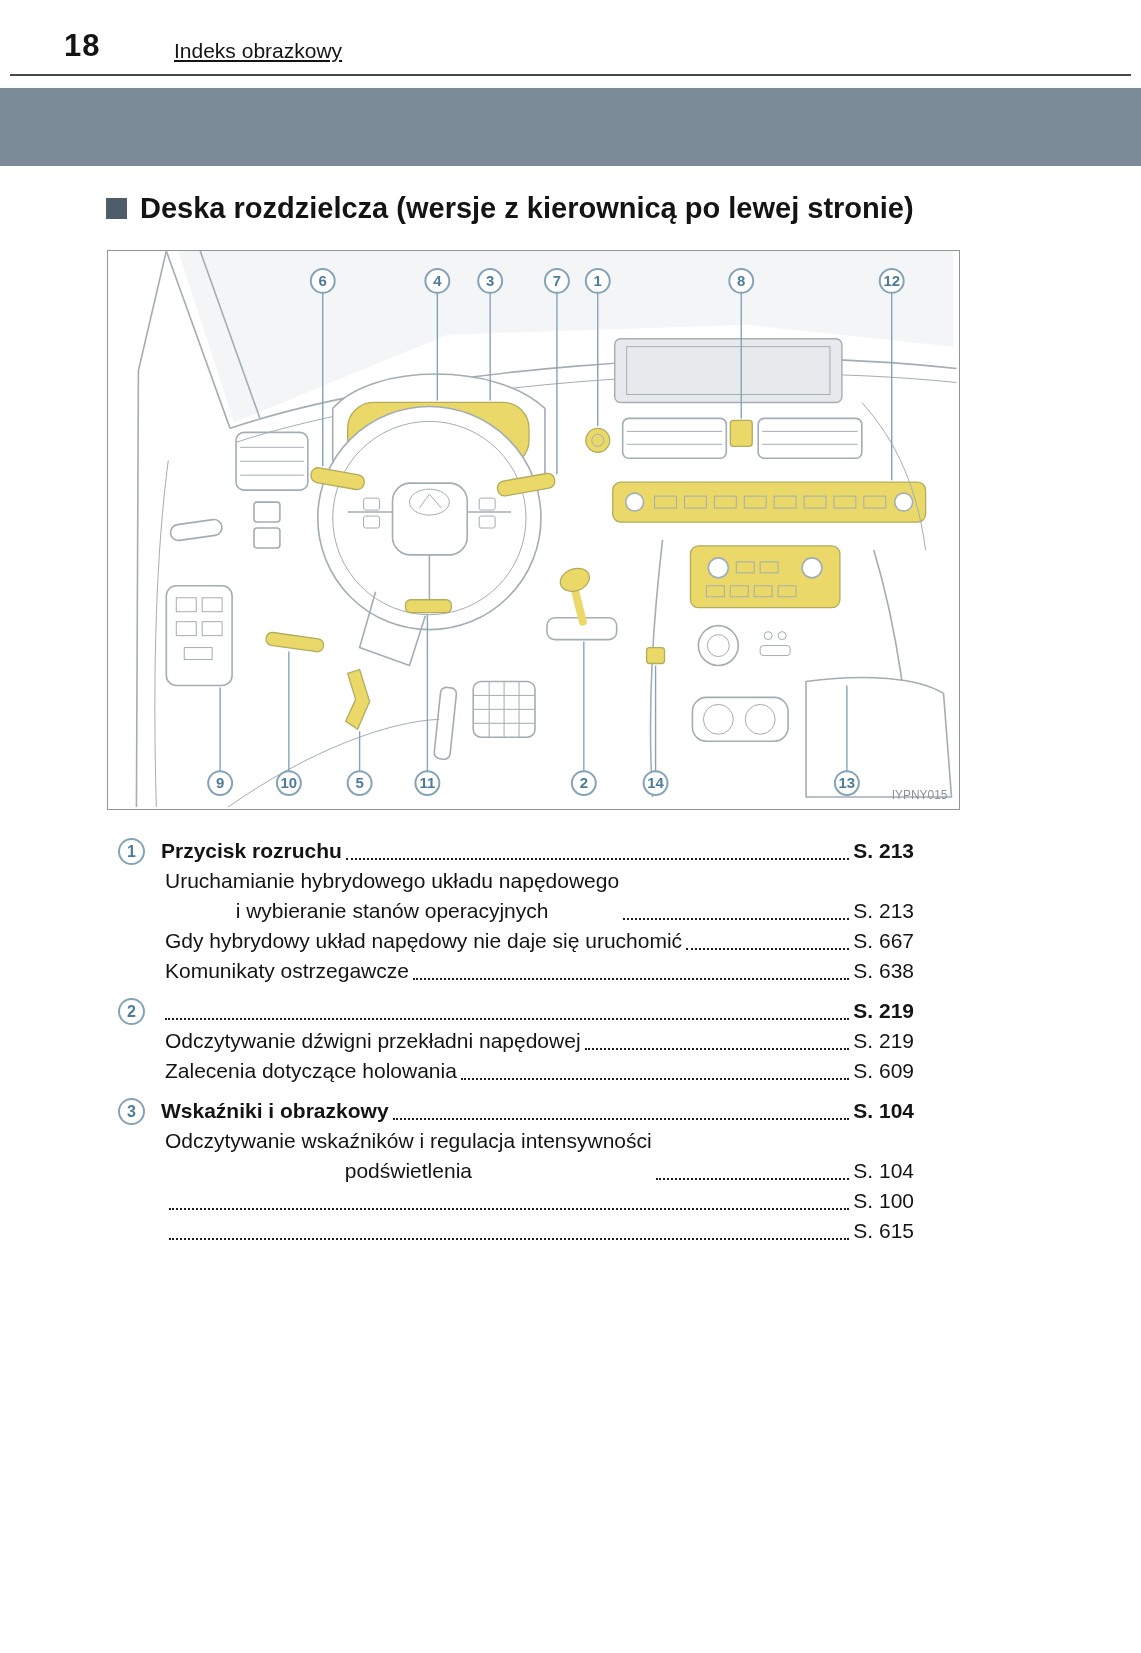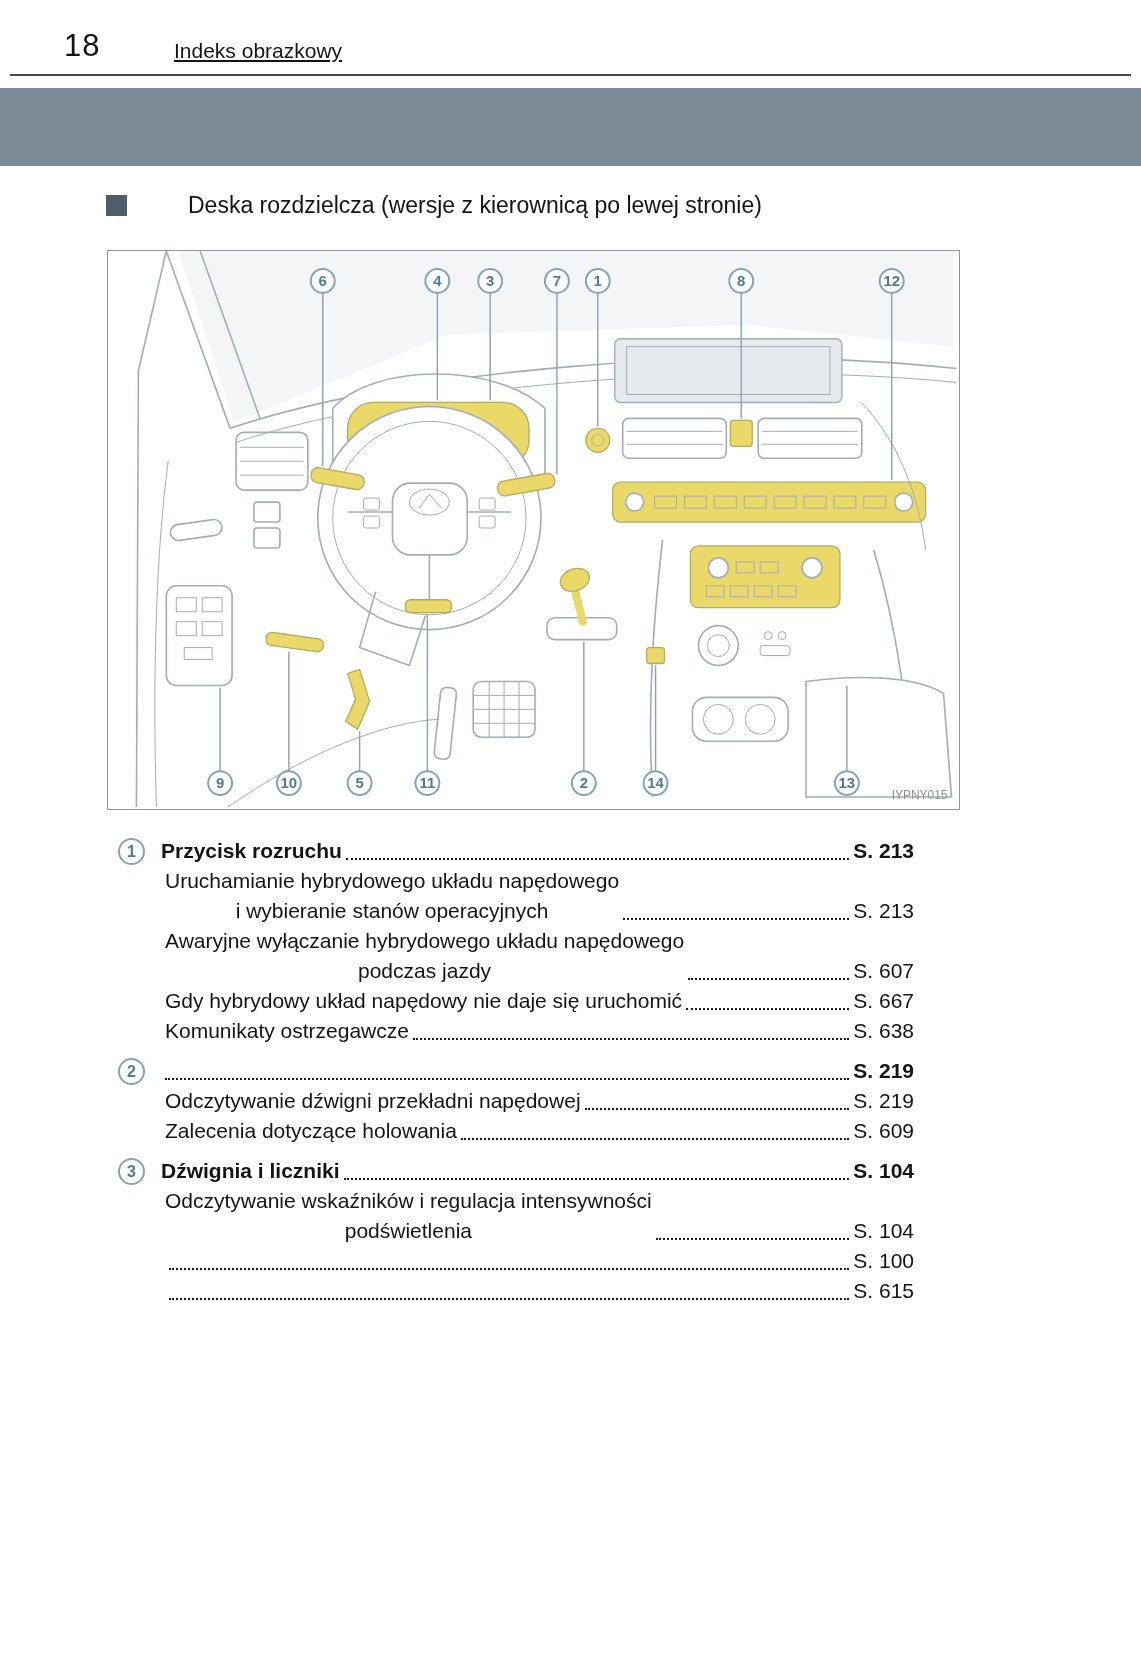--- a/index.html
+++ b/index.html
@@ -2,31 +2,31 @@
 <html style="--banner: #7b8b98; --bullet: #4d5d6a; --callout_stroke: #85a3b7; --callout_text: #4e7b97; --highlight: #ead968; --line_art: #a3adb4;"><head>
 <meta charset="utf-8">
 <style>
   * { margin:0; padding:0; box-sizing:border-box; }
   html,body { background:#ffffff; }
   body { font-family:"Liberation Sans", sans-serif; color:#141414; }
 
   .page { position:relative; width:1141px; height:1653px; background:#ffffff; overflow:hidden; }
 
   
-  .hdr-num   { position:absolute; left:64px;  top:28px; font-size:31px; font-weight:normal; letter-spacing:1px; }
+  .hdr-num   { position:absolute; left:64px;  top:28px; font-size:31px; font-weight:bold; letter-spacing:1px; }
   .hdr-title { position:absolute; left:174px; top:39px; font-size:21px;text-decoration:underline; }
   .hdr-rule  { position:absolute; left:10px;  top:74px; width:1121px; height:2px; background:#45494c; }
 
   
   .banner { position:absolute; left:0; top:88px; width:1141px; height:78px; background:var(--banner,#7b8b98); }
 
   
   .section { position:absolute; left:106px; top:192px; display:flex; align-items:center; }
   .bullet  { width:21px; height:21px; background:var(--bullet,#4d5d6a); margin-right:13px; flex:0 0 auto; }
-  .section-title { font-size:23px; font-weight:normal;margin-left:48px; }
+  .section-title { font-size:29px; font-weight:bold; }
 
   
   .figure { position:absolute; left:107px; top:250px; width:853px; height:560px;
             border:1px solid #8f9598; background:#ffffff; }
   .figure svg { display:block; width:100%; height:100%; }
 
   
   .ln  { stroke:var(--line_art,#a3adb4); fill:none; stroke-width:1.6; }
   .lnt { stroke:var(--line_art,#a3adb4); fill:none; stroke-width:1; }
   .fillpale { fill:#f3f5f6; stroke:none; }
@@ -270,26 +270,20 @@
         <span class="dots"></span>
         <span class="pg">S. 213</span>
       </div>
       <div class="row sub">
         <span class="txt">Uruchamianie hybrydowego układu napędowego
 i wybieranie stanów operacyjnych</span>
         <span class="dots"></span>
         <span class="pg">S. 213</span>
       </div>
       <div class="row sub">
-        <span class="txt">Awaryjne wyłączanie hybrydowego układu napędowego
-podczas jazdy</span>
-        <span class="dots"></span>
-        <span class="pg">S. 607</span>
-      </div>
-      <div class="row sub">
         <span class="txt">Gdy hybrydowy układ napędowy nie daje się uruchomić</span>
         <span class="dots"></span>
         <span class="pg">S. 667</span>
       </div>
       <div class="row sub">
         <span class="txt">Komunikaty ostrzegawcze</span>
         <span class="dots"></span>
         <span class="pg">S. 638</span>
       </div>
     </div>
@@ -308,21 +302,21 @@
       <div class="row sub">
         <span class="txt">Zalecenia dotyczące holowania</span>
         <span class="dots"></span>
         <span class="pg">S. 609</span>
       </div>
     </div>
 
     <div class="group">
       <div class="row main">
         <span class="cnum">3</span>
-        <span class="txt">Dźwignia i liczniki</span>
+        <span class="txt">Wskaźniki i obrazkowy</span>
         <span class="dots"></span>
         <span class="pg">S. 104</span>
       </div>
       <div class="row sub">
         <span class="txt">Odczytywanie wskaźników i regulacja intensywności
 podświetlenia</span>
         <span class="dots"></span>
         <span class="pg">S. 104</span>
       </div>
       <div class="row sub">

